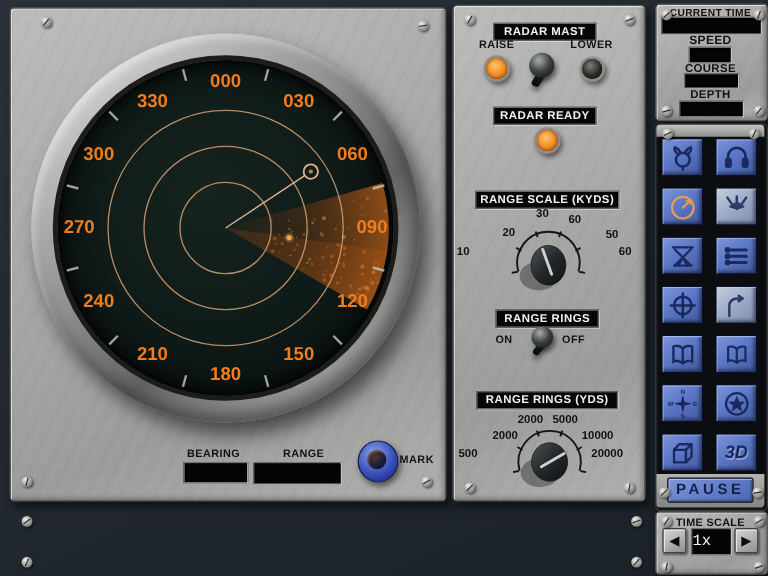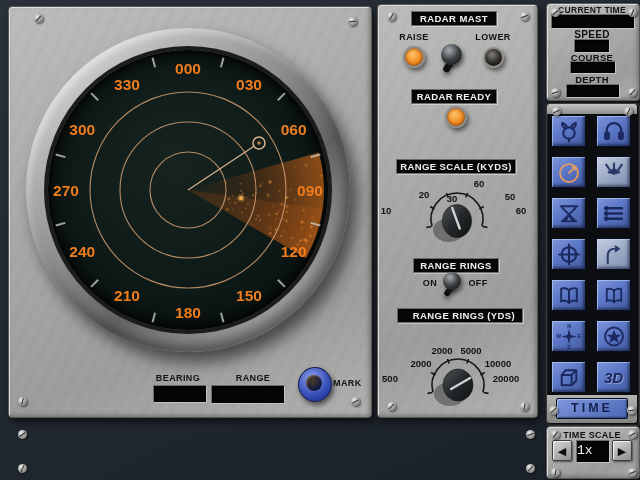--- a/index.html
+++ b/index.html
@@ -229,21 +229,21 @@
   </div>
   <div class="plabel" style="left:148px;top:373px;width:60px;">BEARING</div>
   <div class="lcd" style="left:153px;top:385px;width:52px;height:16px;"></div>
   <div class="plabel" style="left:217px;top:373px;width:72px;">RANGE</div>
   <div class="lcd" style="left:211px;top:385px;width:72px;height:17px;"></div>
   <div id="mark-knob"></div>
   <div class="plabel" style="left:333px;top:378px;width:36px;text-align:left;">MARK</div>
 
   <div class="plate" style="left:377px;top:4px;width:159px;height:412px;"></div>
 
-  <div class="plate-label" style="left:411px;top:11px;width:84px;height:13px;">RADAR MAST</div>
+  <div class="plate-label" style="left:411px;top:19px;width:84px;height:13px;">RADAR MAST</div>
   <div class="plabel" style="left:395px;top:32px;width:38px;">RAISE</div>
   <div class="plabel" style="left:472px;top:32px;width:42px;">LOWER</div>
   <div class="lamp lit" style="left:403px;top:46px;width:18px;height:18px;"></div>
   <div class="toggle" style="left:436px;top:42px;width:34px;height:36px;">
     <div class="lever" style="left:10px;top:14px;width:7px;height:17px;transform:rotate(32deg);"></div>
     <div class="tknob" style="left:5px;top:2px;width:21px;height:21px;"></div>
   </div>
   <div class="lamp off" style="left:483px;top:47px;width:17px;height:17px;"></div>
 
   <div class="plate-label" style="left:411px;top:89px;width:84px;height:13px;">RADAR READY</div>
@@ -266,28 +266,28 @@
         <line x1="51.9" y1="20.6" x2="53.6" y2="15.9"></line>
         <line x1="65.5" y1="32.0" x2="69.8" y2="29.5"></line>
         <line x1="68.6" y1="49.5" x2="73.5" y2="50.4"></line>
       </g>
     <ellipse cx="35" cy="53" rx="16" ry="12" fill="rgba(0,0,0,.32)"></ellipse>
     <ellipse cx="43" cy="44" rx="14.5" ry="16.5" fill="url(#kgrad)" stroke="#111" stroke-width=".6"></ellipse>
     <line x1="45.7" y1="51.5" x2="38.2" y2="30.8" stroke="#cdd3d2" stroke-width="2.4" stroke-linecap="round"></line>
   </svg>
 
   <div class="plate-label" style="left:413px;top:258px;width:84px;height:13px;">RANGE RINGS</div>
-  <div class="plabel" style="left:418px;top:278px;width:24px;">ON</div>
+  <div class="plabel" style="left:408px;top:278px;width:24px;">ON</div>
   <div class="plabel" style="left:464px;top:278px;width:28px;">OFF</div>
   <div class="toggle" style="left:438px;top:270px;width:32px;height:34px;">
     <div class="lever" style="left:9px;top:12px;width:6px;height:15px;transform:rotate(38deg);"></div>
     <div class="tknob" style="left:5px;top:2px;width:18px;height:18px;"></div>
   </div>
 
-  <div class="plate-label" style="left:397px;top:308px;width:116px;height:13px;padding-left:8px;">RANGE RINGS (YDS)</div>
+  <div class="plate-label" style="left:397px;top:326px;width:116px;height:13px;">RANGE RINGS (YDS)</div>
   <svg class="knob-svg" id="knob2" style="left:415px;top:343px;" width="86" height="86" viewBox="0 0 86 86">
     <path d="M18,49.2 A26,26 0 1 1 68,49.2" fill="none" stroke="#161616" stroke-width="1.6"></path>
     <g class="arc-ticks" stroke="#161616" stroke-width="1.6">
         <line x1="17.4" y1="49.5" x2="12.5" y2="50.4"></line>
         <line x1="20.5" y1="32.0" x2="16.2" y2="29.5"></line>
         <line x1="34.1" y1="20.6" x2="32.4" y2="15.9"></line>
         <line x1="51.9" y1="20.6" x2="53.6" y2="15.9"></line>
         <line x1="65.5" y1="32.0" x2="69.8" y2="29.5"></line>
         <line x1="68.6" y1="49.5" x2="73.5" y2="50.4"></line>
       </g>
@@ -399,21 +399,21 @@
   <div class="st-btn" style="left:551px;top:361px;">
     <svg width="26" height="25" viewBox="0 0 24 24" fill="none" stroke="#1c2960" stroke-width="1.9" stroke-linejoin="round">
       <path d="M5,9.5 L14.5,9.5 L14.5,19.5 L5,19.5 Z"></path>
         <path d="M5,9.5 L9,5 L19,5 L14.5,9.5"></path>
         <path d="M19,5 L19,15 L14.5,19.5"></path>
     </svg>
   </div>
   <div class="st-btn" style="left:596px;top:361px;">
     <span class="btn-3d">3D</span>
   </div>
-  <div id="pause-btn">TIME</div>
+  <div id="pause-btn">PAUSE</div>
 
   <div class="plate" style="left:546px;top:426px;width:92px;height:51px;"></div>
   <div class="status-label" style="top:430px;font-size:9px;">TIME SCALE</div>
   <div class="arrow-btn" style="left:552px;top:440px;">◀</div>
   <div class="lcd" style="left:576px;top:440px;width:32px;height:21px;color:#f4f4f2;font-family:'Liberation Mono',monospace;font-size:13px;text-align:left;line-height:20px;">1x</div>
   <div class="arrow-btn" style="left:612px;top:440px;">▶</div>
 
 
   <div id="screw-layer">
       <div class="screw" style="left: 34px; top: 14px; --rot: 40deg;"></div>
@@ -436,21 +436,21 @@
       <div class="screw" style="left: 628px; top: 430px; --rot: 60deg;"></div>
       <div class="screw" style="left: 551px; top: 468px; --rot: 10deg;"></div>
       <div class="screw" style="left: 628px; top: 468px; --rot: 70deg;"></div>
       <div class="screw" style="left: 18px; top: 430px; --rot: 55deg;"></div>
       <div class="screw" style="left: 18px; top: 464px; --rot: 25deg;"></div>
       <div class="screw" style="left: 526px; top: 430px; --rot: 70deg;"></div>
       <div class="screw" style="left: 526px; top: 464px; --rot: 40deg;"></div>
     </div>
 <span class="scale-num" style="left: 386px; top: 210px;">10</span>
     <span class="scale-num" style="left: 424px; top: 194px;">20</span>
-    <span class="scale-num" style="left: 452px; top: 198px;">30</span>
+    <span class="scale-num" style="left: 452px; top: 178px;">30</span>
     <span class="scale-num" style="left: 479px; top: 183px;">60</span>
     <span class="scale-num" style="left: 510px; top: 196px;">50</span>
     <span class="scale-num" style="left: 521px; top: 210px;">60</span>
     <span class="scale-num" style="left: 390px; top: 378px;">500</span>
     <span class="scale-num" style="left: 421px; top: 363px;">2000</span>
     <span class="scale-num" style="left: 442px; top: 350px;">2000</span>
     <span class="scale-num" style="left: 471px; top: 350px;">5000</span>
     <span class="scale-num" style="left: 498px; top: 363px;">10000</span>
     <span class="scale-num" style="left: 506px; top: 378px;">20000</span>
   </div>

